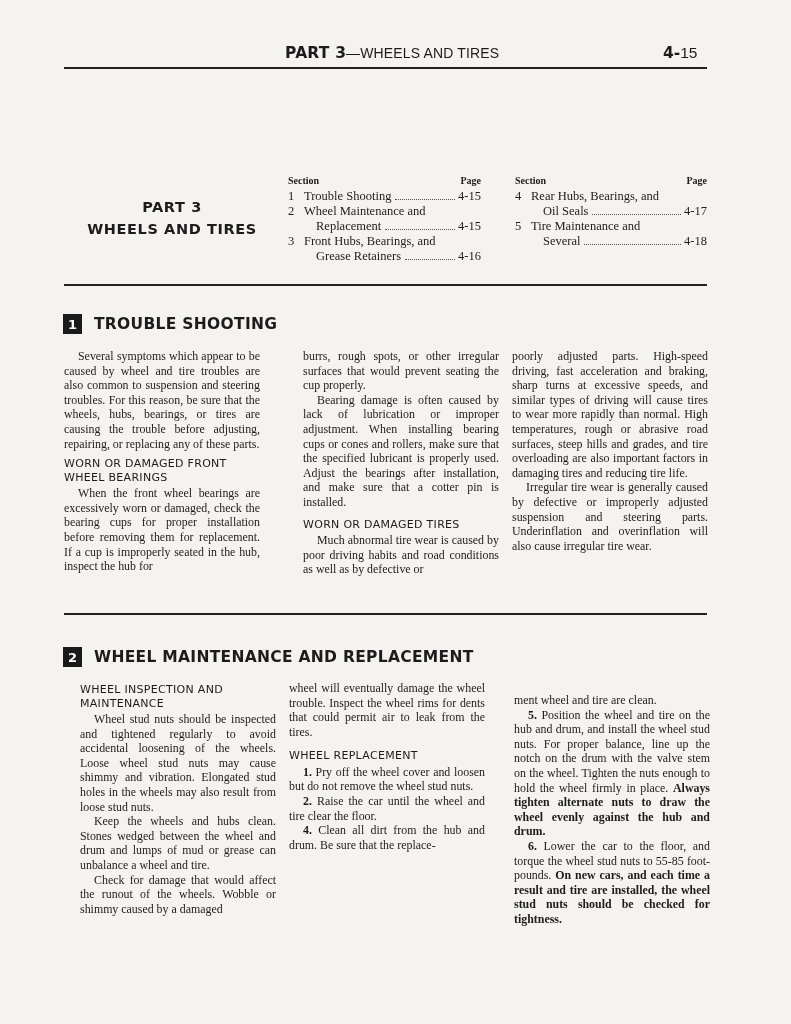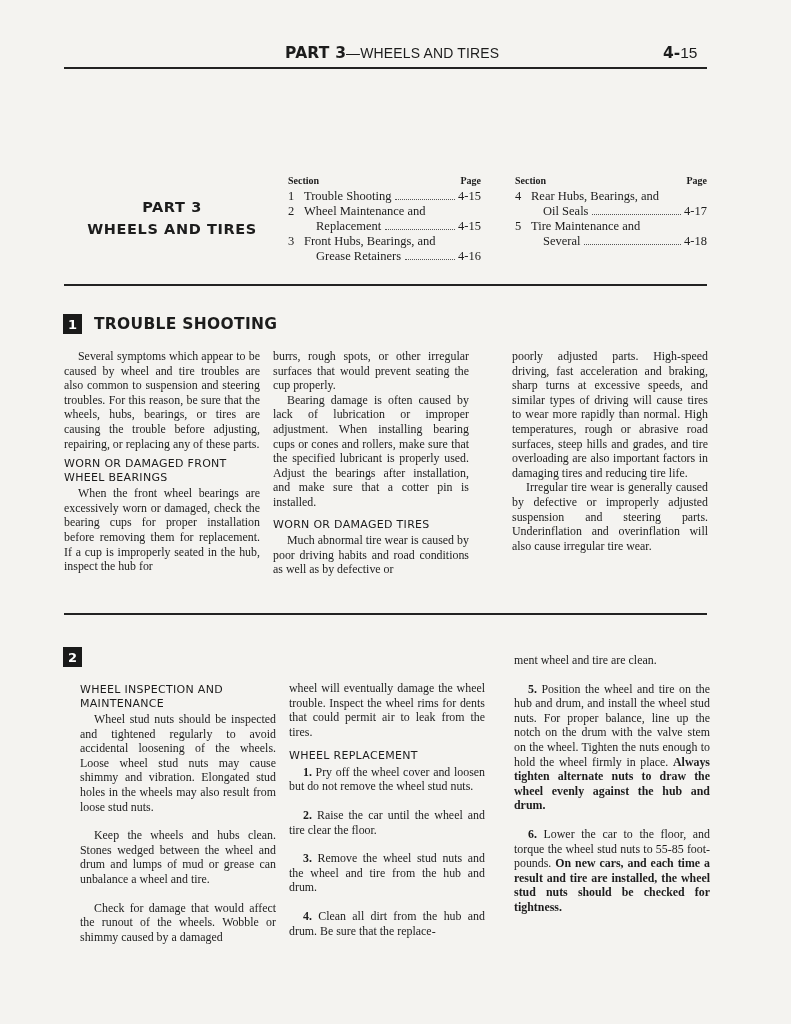--- a/index.html
+++ b/index.html
@@ -29,21 +29,21 @@
   .toc .pg { flex: none; }
 
   
   .sec-head { display: flex; align-items: center; left: 63px; }
   .sec-box { width: 19px; height: 20px; background: #1a1a1a; color: #fff; font-family: "DejaVu Sans", sans-serif; font-weight: bold; font-size: 13px; display: flex; align-items: center; justify-content: center; margin-right: 12px; }
   .sec-title { font-family: "DejaVu Sans", sans-serif; font-weight: bold; font-size: 15.5px; letter-spacing: 0.3px; }
 
   
   .col { width: 196px; font-size: 11.9px; line-height: 14.6px; text-align: justify; }
   .col p { margin: 0; text-indent: 14px; }
-  .col p.gap { margin-top: 14px; }
+  .col p.gap { margin-top: 0; }
   .col .sub { font-family: "DejaVu Sans", sans-serif; font-weight: normal; font-size: 11px; line-height: 13.5px; letter-spacing: 0.3px; text-align: left; margin: 6px 0 2px 0; }
   .col .sub.first { margin-top: 0; }
   .col .strong { font-weight: bold; }
 </style>
 </head>
 <body>
 
 <div class="abs running-head">
   <b class="sans">PART 3</b><span class="rest">—WHEELS AND TIRES</span>
 </div>
@@ -118,48 +118,48 @@
 <div class="abs sec-head" style="top:314px;">
   <div class="sec-box">1</div>
   <div class="sec-title">TROUBLE SHOOTING</div>
 </div>
 
 <div class="abs col" style="left:64px; top:349px;">
   <p>Several symptoms which appear to be caused by wheel and tire troubles are also common to suspension and steering troubles. For this reason, be sure that the wheels, hubs, bearings, or tires are causing the trouble before adjusting, repairing, or replacing any of these parts.</p>
   <div class="sub">WORN OR DAMAGED FRONT WHEEL BEARINGS</div>
   <p>When the front wheel bearings are excessively worn or damaged, check the bearing cups for proper installation before removing them for replacement. If a cup is improperly seated in the hub, inspect the hub for</p>
 </div>
-<div class="abs col" style="left:273px; top:349px;">
+<div class="abs col" style="left:303px; top:349px;">
   <p style="text-indent:0">burrs, rough spots, or other irregular surfaces that would prevent seating the cup properly.</p>
   <p>Bearing damage is often caused by lack of lubrication or improper adjustment. When installing bearing cups or cones and rollers, make sure that the specified lubricant is properly used. Adjust the bearings after installation, and make sure that a cotter pin is installed.</p>
   <div class="sub" style="margin-top:8px">WORN OR DAMAGED TIRES</div>
   <p>Much abnormal tire wear is caused by poor driving habits and road conditions as well as by defective or</p>
 </div>
 <div class="abs col" style="left:512px; top:349px;">
   <p style="text-indent:0">poorly adjusted parts. High-speed driving, fast acceleration and braking, sharp turns at excessive speeds, and similar types of driving will cause tires to wear more rapidly than normal. High temperatures, rough or abrasive road surfaces, steep hills and grades, and tire overloading are also important factors in damaging tires and reducing tire life.</p>
   <p>Irregular tire wear is generally caused by defective or improperly adjusted suspension and steering parts. Underinflation and overinflation will also cause irregular tire wear.</p>
 </div>
 
 <div class="abs rule" style="top:613px;"></div>
 
 <div class="abs sec-head" style="top:647px;">
   <div class="sec-box">2</div>
+  <div class="sec-title">WHEEL MAINTENANCE AND REPLACEMENT</div>
 </div>
 
 <div class="abs col" style="left:80px; top:683px;">
   <div class="sub first">WHEEL INSPECTION AND MAINTENANCE</div>
   <p>Wheel stud nuts should be inspected and tightened regularly to avoid accidental loosening of the wheels. Loose wheel stud nuts may cause shimmy and vibration. Elongated stud holes in the wheels may also result from loose stud nuts.</p>
   <p class="gap">Keep the wheels and hubs clean. Stones wedged between the wheel and drum and lumps of mud or grease can unbalance a wheel and tire.</p>
   <p class="gap">Check for damage that would affect the runout of the wheels. Wobble or shimmy caused by a damaged</p>
 </div>
 <div class="abs col" style="left:289px; top:681px;">
   <p style="text-indent:0">wheel will eventually damage the wheel trouble. Inspect the wheel rims for dents that could permit air to leak from the tires.</p>
   <div class="sub" style="margin-top:10px">WHEEL REPLACEMENT</div>
   <p><b>1.</b> <span>Pry off the wheel cover and loosen but do not remove the wheel stud nuts.</span></p>
   <p class="gap"><b>2.</b> <span>Raise the car until the wheel and tire clear the floor.</span></p>
-  <p class="gap"><b>3.</b> <span>Remove the wheel stud nuts and the wheel and tire from the hub and drum.</span></p>
   <p class="gap"><b>4.</b> <span>Clean all dirt from the hub and drum. Be sure that the replace-</span></p>
 </div>
-<div class="abs col" style="left:514px; top:653px;">
+<div class="abs col" style="left:514px; top:693px;">
   <p style="text-indent:0">ment wheel and tire are clean.</p>
   <p class="gap"><b>5.</b> <span>Position the wheel and tire on the hub and drum, and install the wheel stud nuts. For proper balance, line up the notch on the drum with the valve stem on the wheel. Tighten the nuts enough to hold the wheel firmly in place.</span> <span class="strong">Always tighten alternate nuts to draw the wheel evenly against the hub and drum.</span></p>
   <p class="gap"><b>6.</b> <span>Lower the car to the floor, and torque the wheel stud nuts to 55-85 foot-pounds.</span> <span class="strong">On new cars, and each time a result and tire are installed, the wheel stud nuts should be checked for tightness.</span></p>
 </div>
 
 </body></html>

